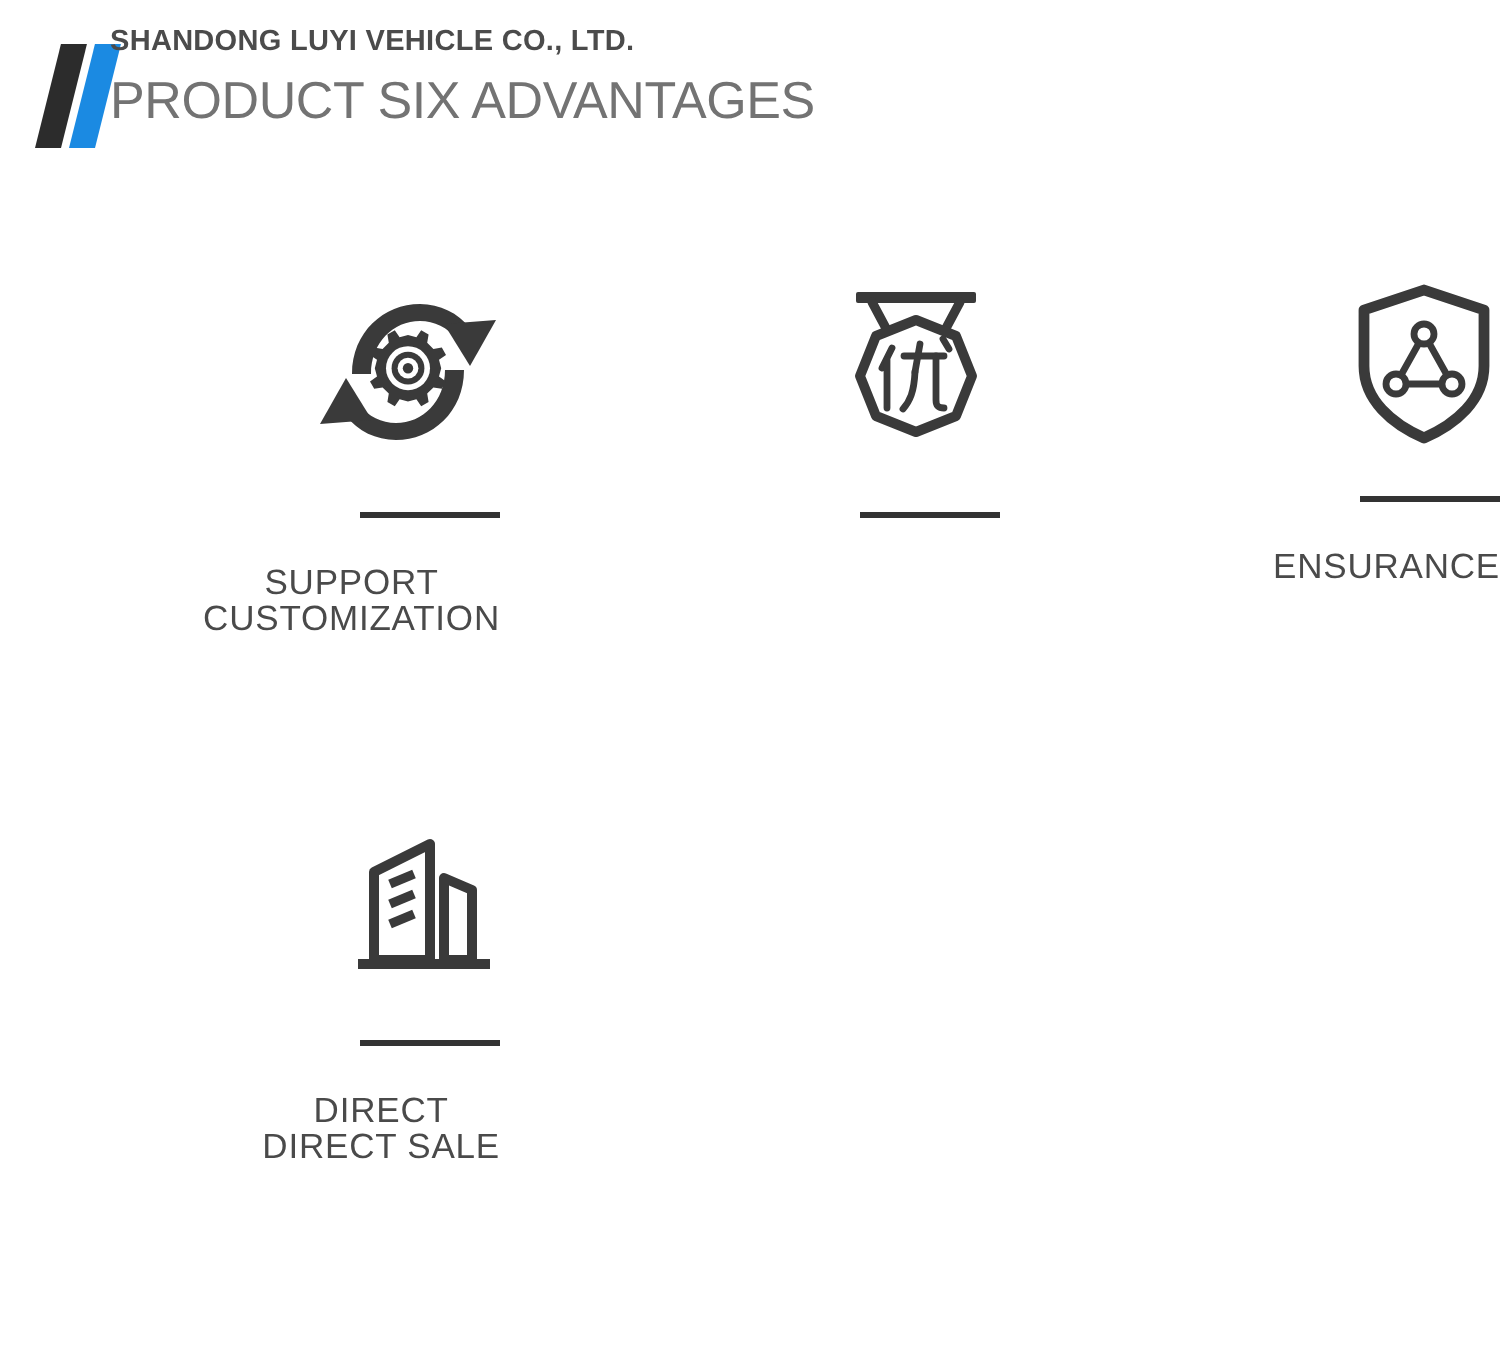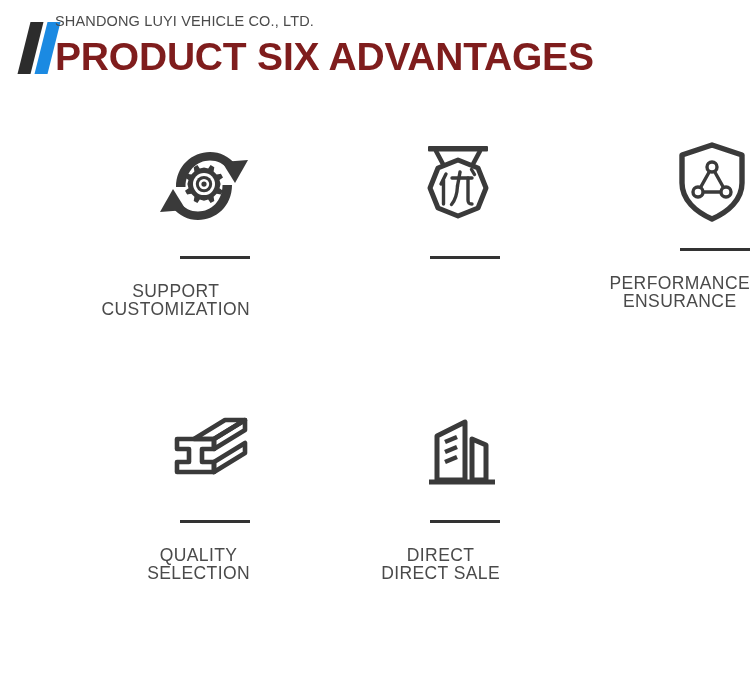--- a/index.html
+++ b/index.html
@@ -44,28 +44,28 @@
     position: absolute;
     left: 55px;
     top: 14px;
   }
   .company-name {
     font-size: 14.5px;
     letter-spacing: 0.15px;
     color: #4b4b4b;
     line-height: 1;
     white-space: nowrap;
-    font-weight: 400;
+    font-weight: 700;
   }
   .page-title {
     margin-top: 7px;
-    font-size: 39px;
-    font-weight: bold;
+    font-size: 26px;
+    font-weight: normal;
     letter-spacing: -0.2px;
-    color: #7f1d1d;
+    color: #737373;
     line-height: 1.08;
     white-space: nowrap;
   }
 
   
   .advantages-grid {
     position: absolute;
     left: 0;
     top: 132px;
     width: 750px;
@@ -197,45 +197,24 @@
           <path d="M38 27 L52 52 L24 52 Z"></path>
         </g>
 
         <circle cx="38" cy="27" r="5" fill="#ffffff" stroke="#3a3a3a" stroke-width="3.4"></circle>
         <circle cx="52" cy="52" r="5" fill="#ffffff" stroke="#3a3a3a" stroke-width="3.4"></circle>
         <circle cx="24" cy="52" r="5" fill="#ffffff" stroke="#3a3a3a" stroke-width="3.4"></circle>
       </svg>
     </div>
     <div class="card-divider"></div>
     <div class="card-label">
-      <span>PERFORMANCE</span>
       <span class="line2">ENSURANCE</span>
     </div>
   </div>
 
-  <div class="advantage-card row2">
-    <div class="icon-wrap">
-      <svg width="84" height="80" viewBox="0 0 84 80" fill="none">
-        <g stroke="#3a3a3a" stroke-width="4.6" fill="none" stroke-linejoin="round">
-
-          <path d="M28 25 L59 6 L79 6 L48 25 Z"></path>
-          <path d="M48 25 L48 35 L79 16 L79 6 Z"></path>
-
-          <path d="M48 48 L79 29 L79 39 L48 58 Z"></path>
-
-          <path d="M11 25 L48 25 L48 35 L36 35 L36 48 L48 48 L48 58 L11 58 L11 48 L23 48 L23 35 L11 35 Z"></path>
-        </g>
-      </svg>
-    </div>
-    <div class="card-divider"></div>
-    <div class="card-label">
-      <span>QUALITY</span>
-      <span class="line2">SELECTION</span>
-    </div>
-  </div>
 
   <div class="advantage-card row2">
     <div class="icon-wrap">
       <svg width="76" height="80" viewBox="0 0 76 80" fill="none">
         <g stroke="#3a3a3a" stroke-width="5" fill="none" stroke-linejoin="round">
 
           <path d="M13 22 L41 8 L41 66 L13 66 Z"></path>
 
           <path d="M48 25 L62 31 L62 66 L48 66 Z"></path>
         </g>

